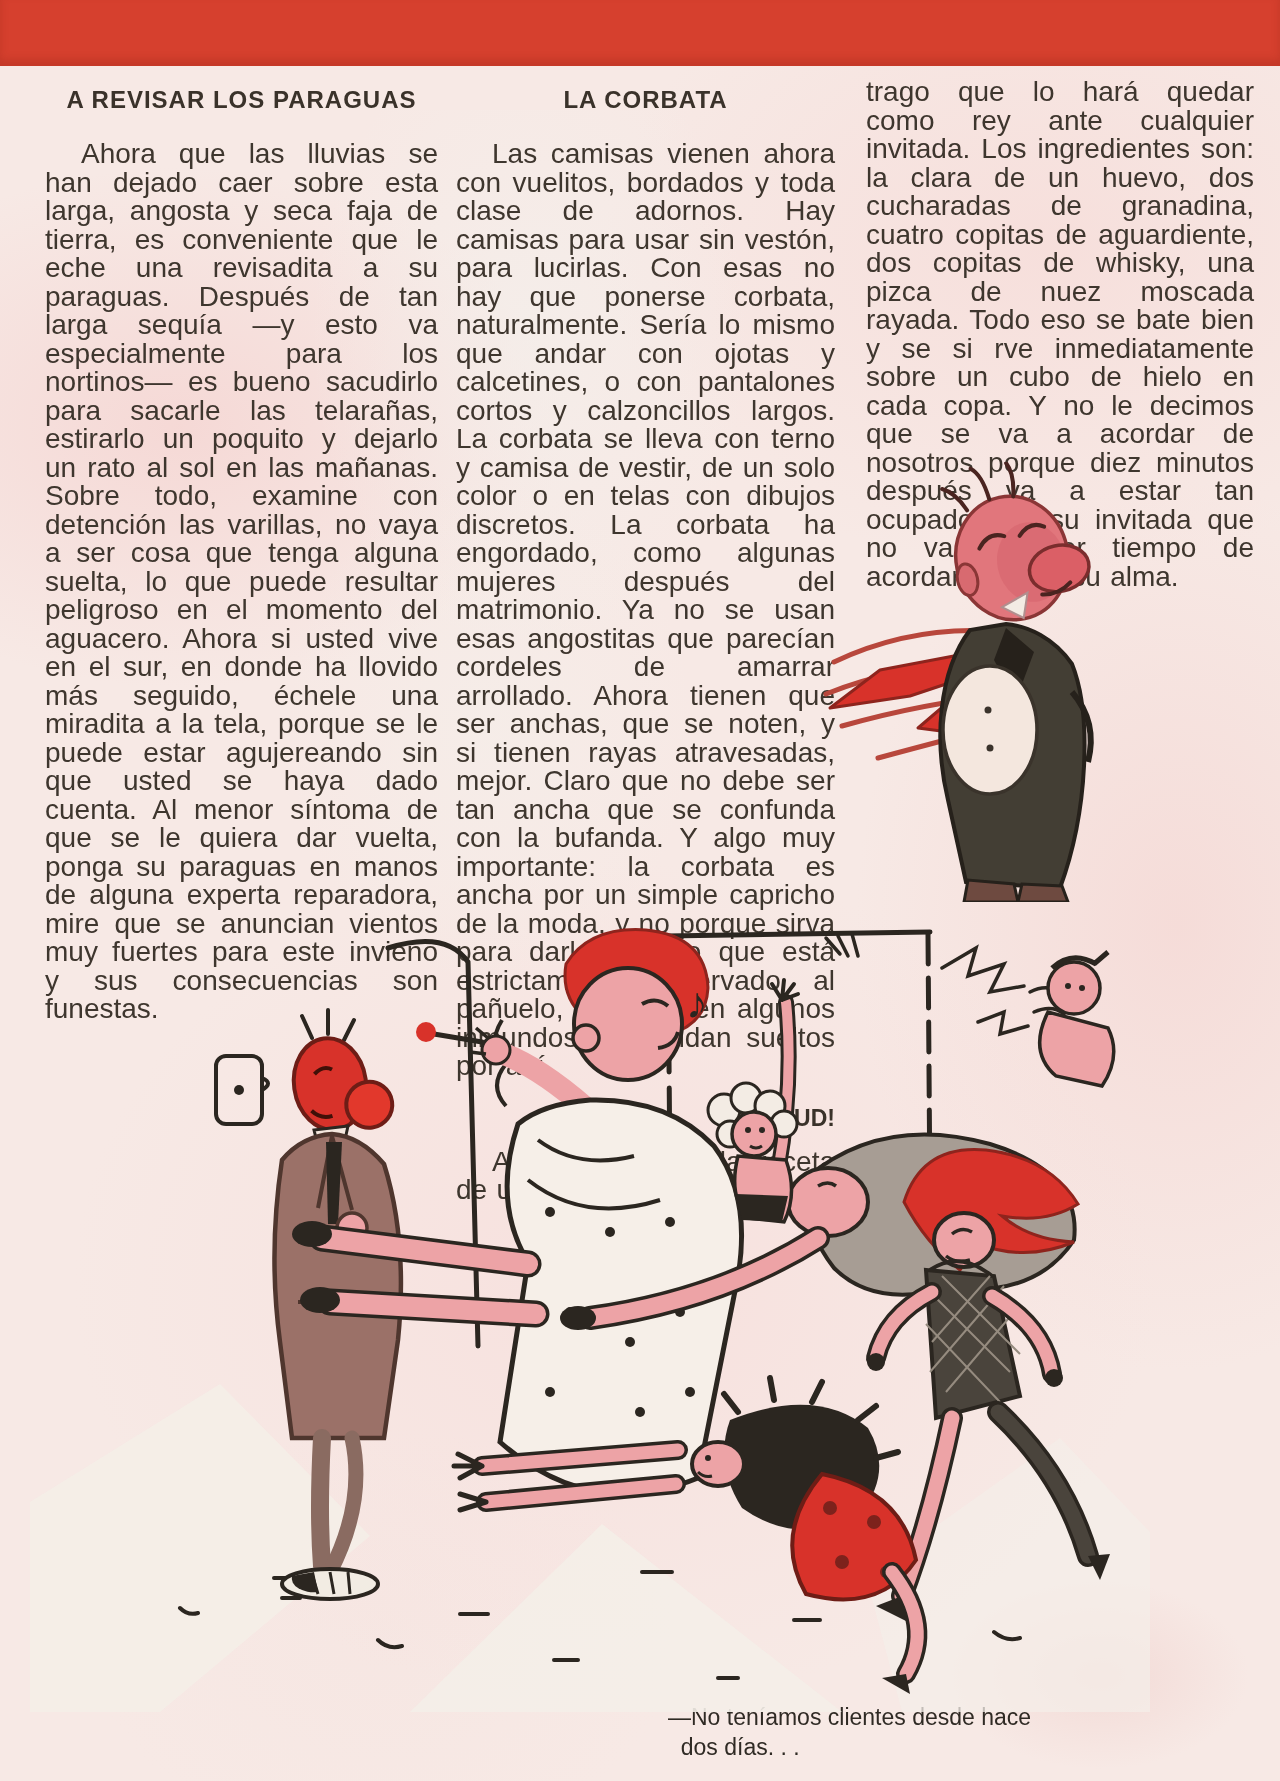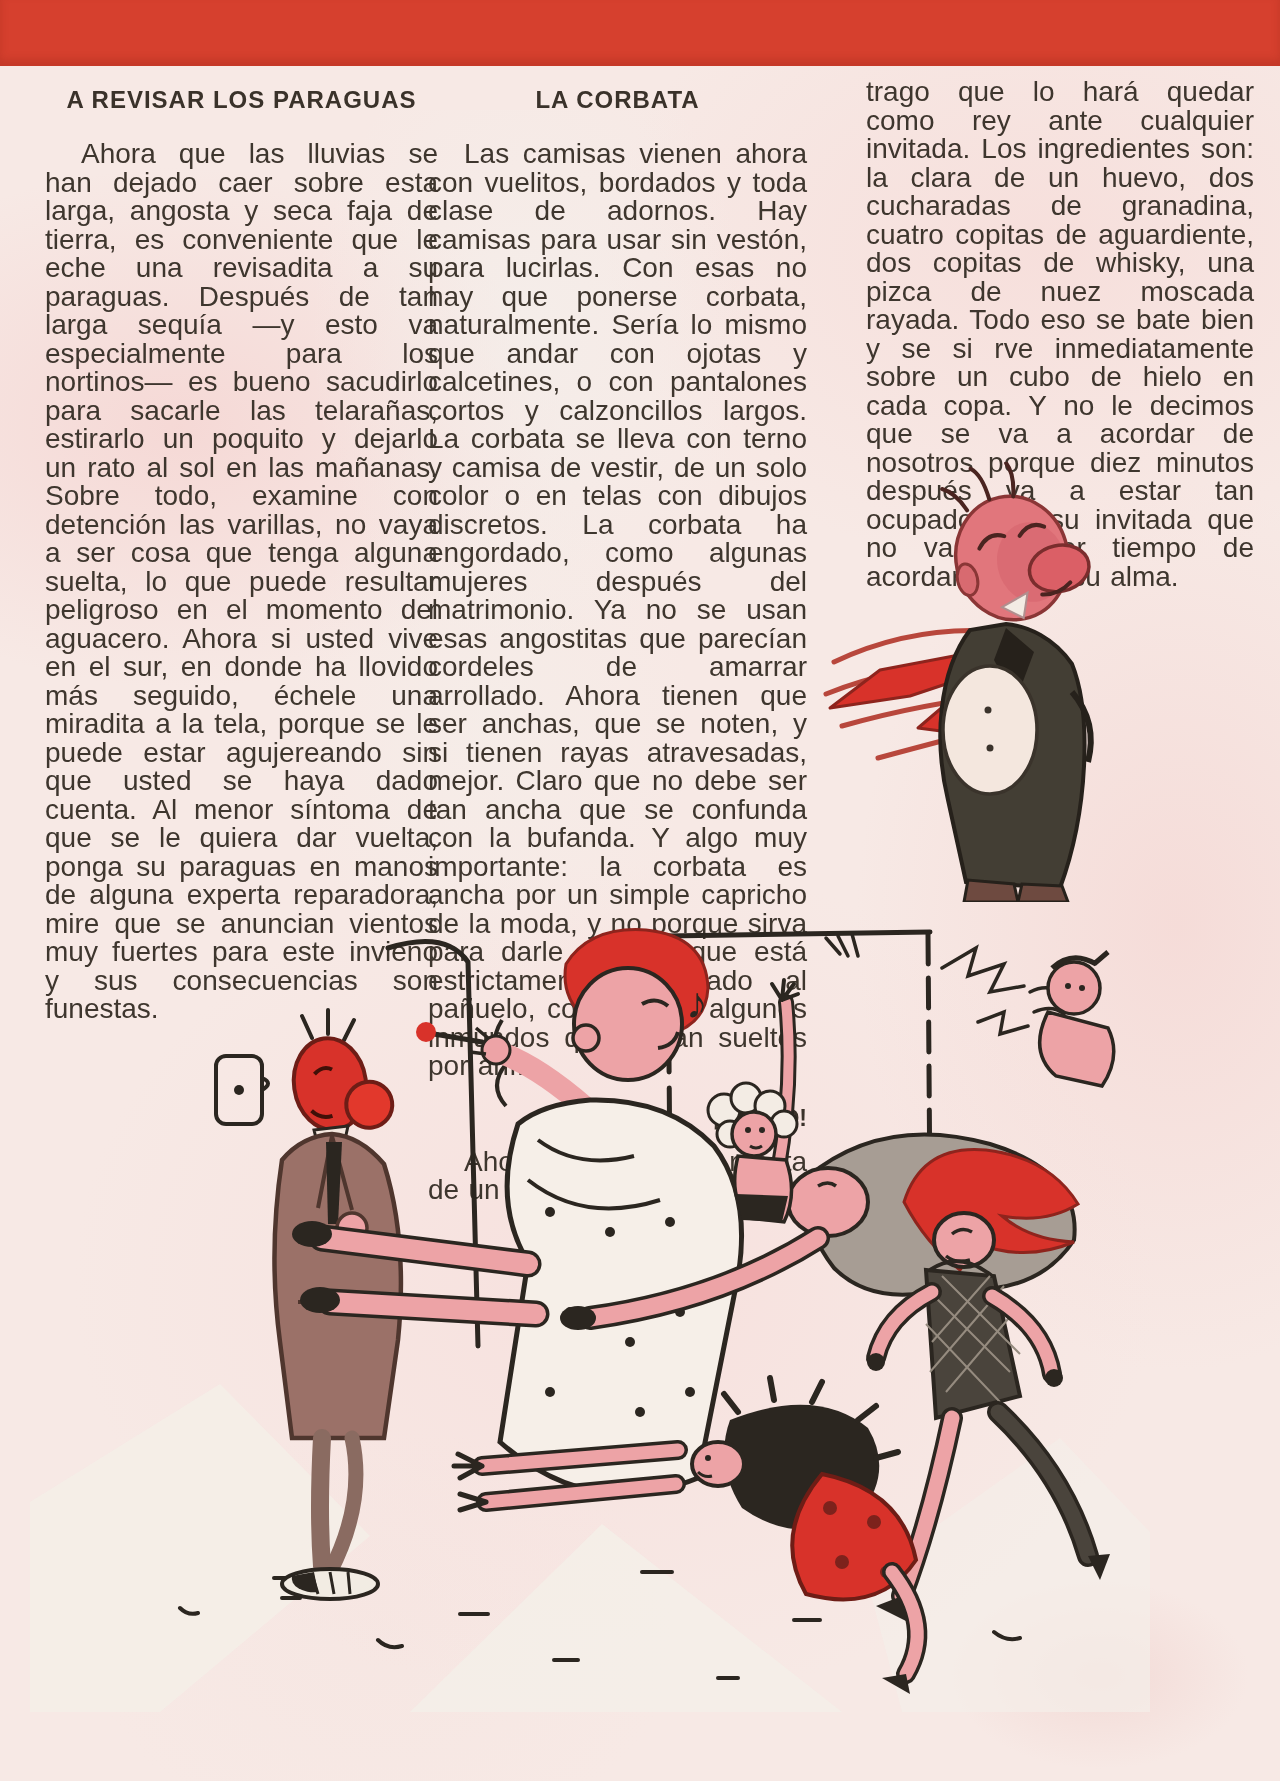--- a/index.html
+++ b/index.html
@@ -19,21 +19,21 @@
     box-shadow:inset 0 -6px 8px rgba(140,30,20,.25);}
   .blotch{position:absolute;pointer-events:none;}
   .b1{left:300px;top:110px;width:460px;height:560px;
       background:radial-gradient(ellipse at 50% 40%, rgba(243,240,236,.6), transparent 68%);}
   .b2{left:280px;top:470px;width:420px;height:520px;
       background:radial-gradient(ellipse at 50% 50%, rgba(244,240,235,.5), transparent 70%);}
   .b3{left:950px;top:1580px;width:300px;height:190px;
       background:radial-gradient(ellipse at 50% 50%, rgba(236,196,192,.4), transparent 70%);}
   .col{position:absolute;}
   .col-left{left:45px;top:86px;width:393px;}
-  .col-mid{left:428px;top:86px;width:379px;}
+  .col-mid{left:456px;top:86px;width:379px;}
   .col-right{left:866px;top:78px;width:388px;}
   h2.head{margin:0 0 26px 0;font-size:24px;font-weight:bold;text-align:center;
     letter-spacing:1px;color:#3a322a;}
   h3.subhead{margin:24px 0 16px 0;font-size:23px;font-weight:bold;text-align:right;color:#3a322a;}
   p.body{margin:0;font-size:28px;line-height:28.5px;text-align:justify;
     text-indent:36px;word-spacing:1.5px;color:#3e362e;}
   p.body.noindent{text-indent:0;}
   p.body + p.body{margin-top:0;}
   .caption{position:absolute;left:668px;top:1702px;width:400px;font-size:23px;
     line-height:30px;color:#2f2a24;white-space:pre-wrap;}
@@ -268,13 +268,15 @@
           <circle cx="844" cy="650" r="7"></circle>
         <circle cx="812" cy="690" r="7"></circle>
           <circle cx="856" cy="700" r="6"></circle>
       </g>
       <path d="M862 700 Q904 754 876 802" stroke="#2b2620" stroke-width="20" fill="none" stroke-linecap="round"></path>
       <path d="M862 700 Q904 754 876 802" stroke="#eda3a6" stroke-width="13" fill="none" stroke-linecap="round"></path>
       <path d="M876 802 l-24 4 l28 16 z" fill="#2b2620"></path>
     </g>
   </svg>
 
+  <div class="caption">—No teníamos clientes desde hace
+  dos días. . .</div>
 </div>
 
 </body></html>

